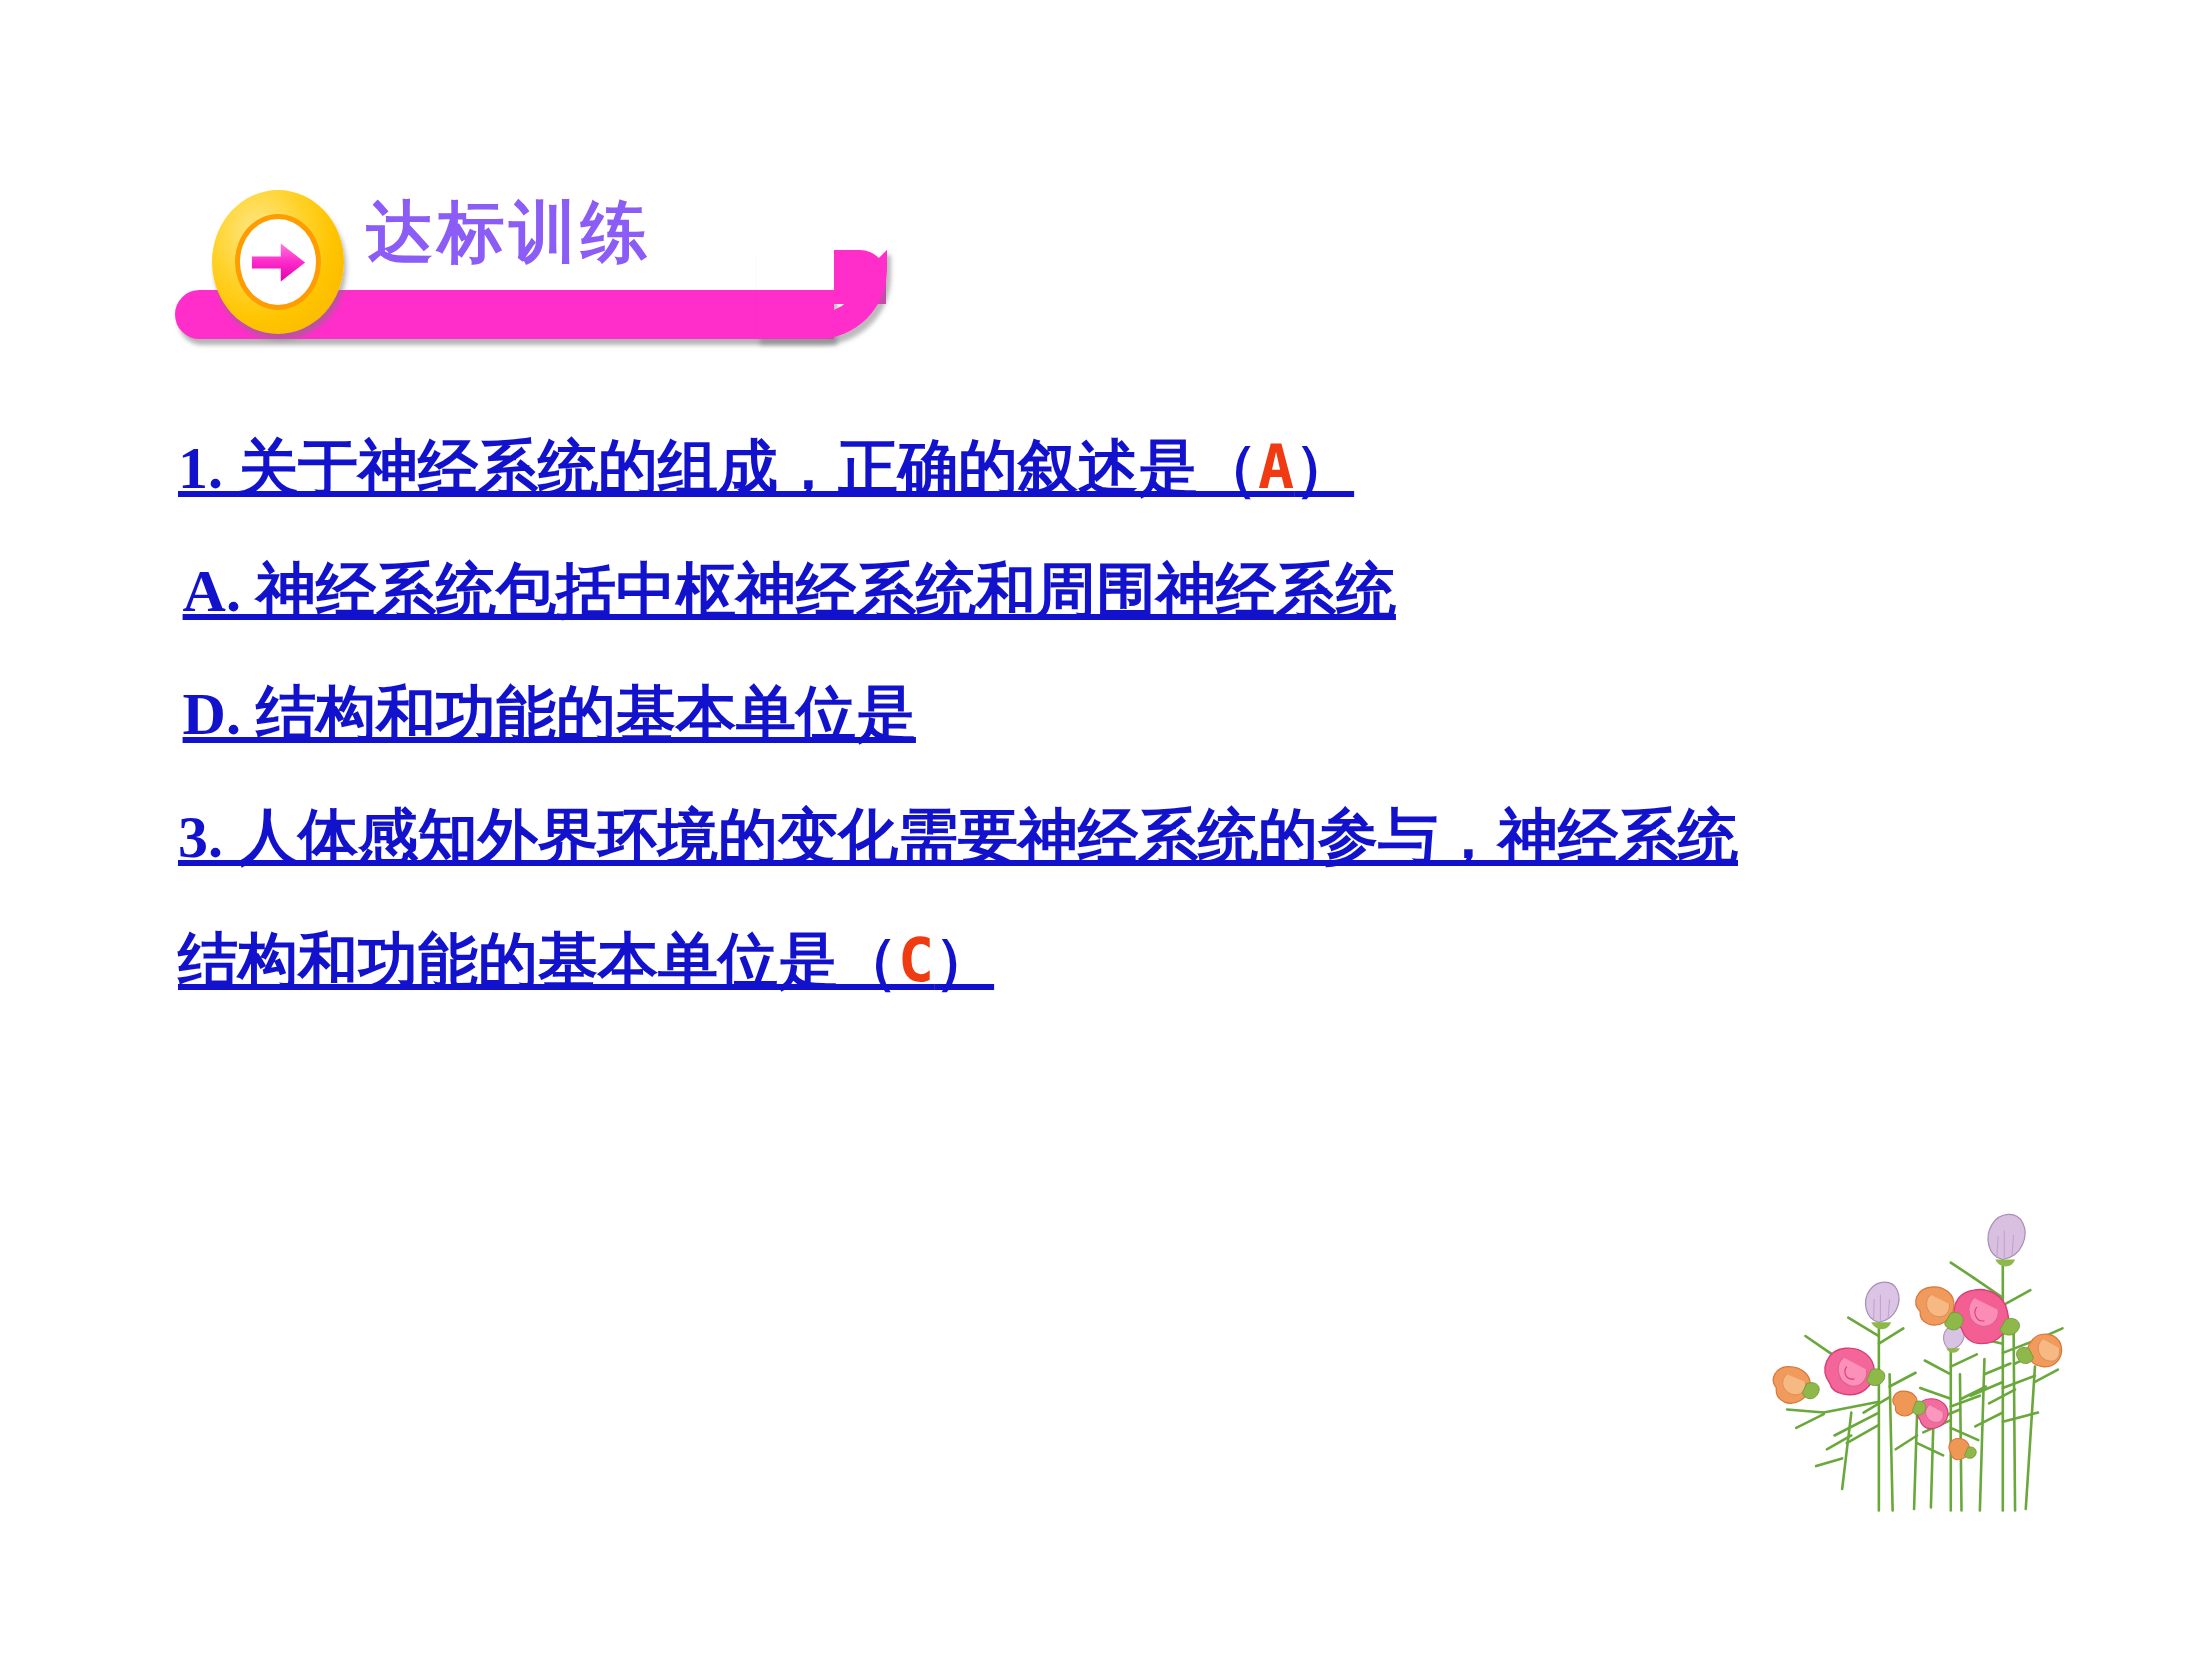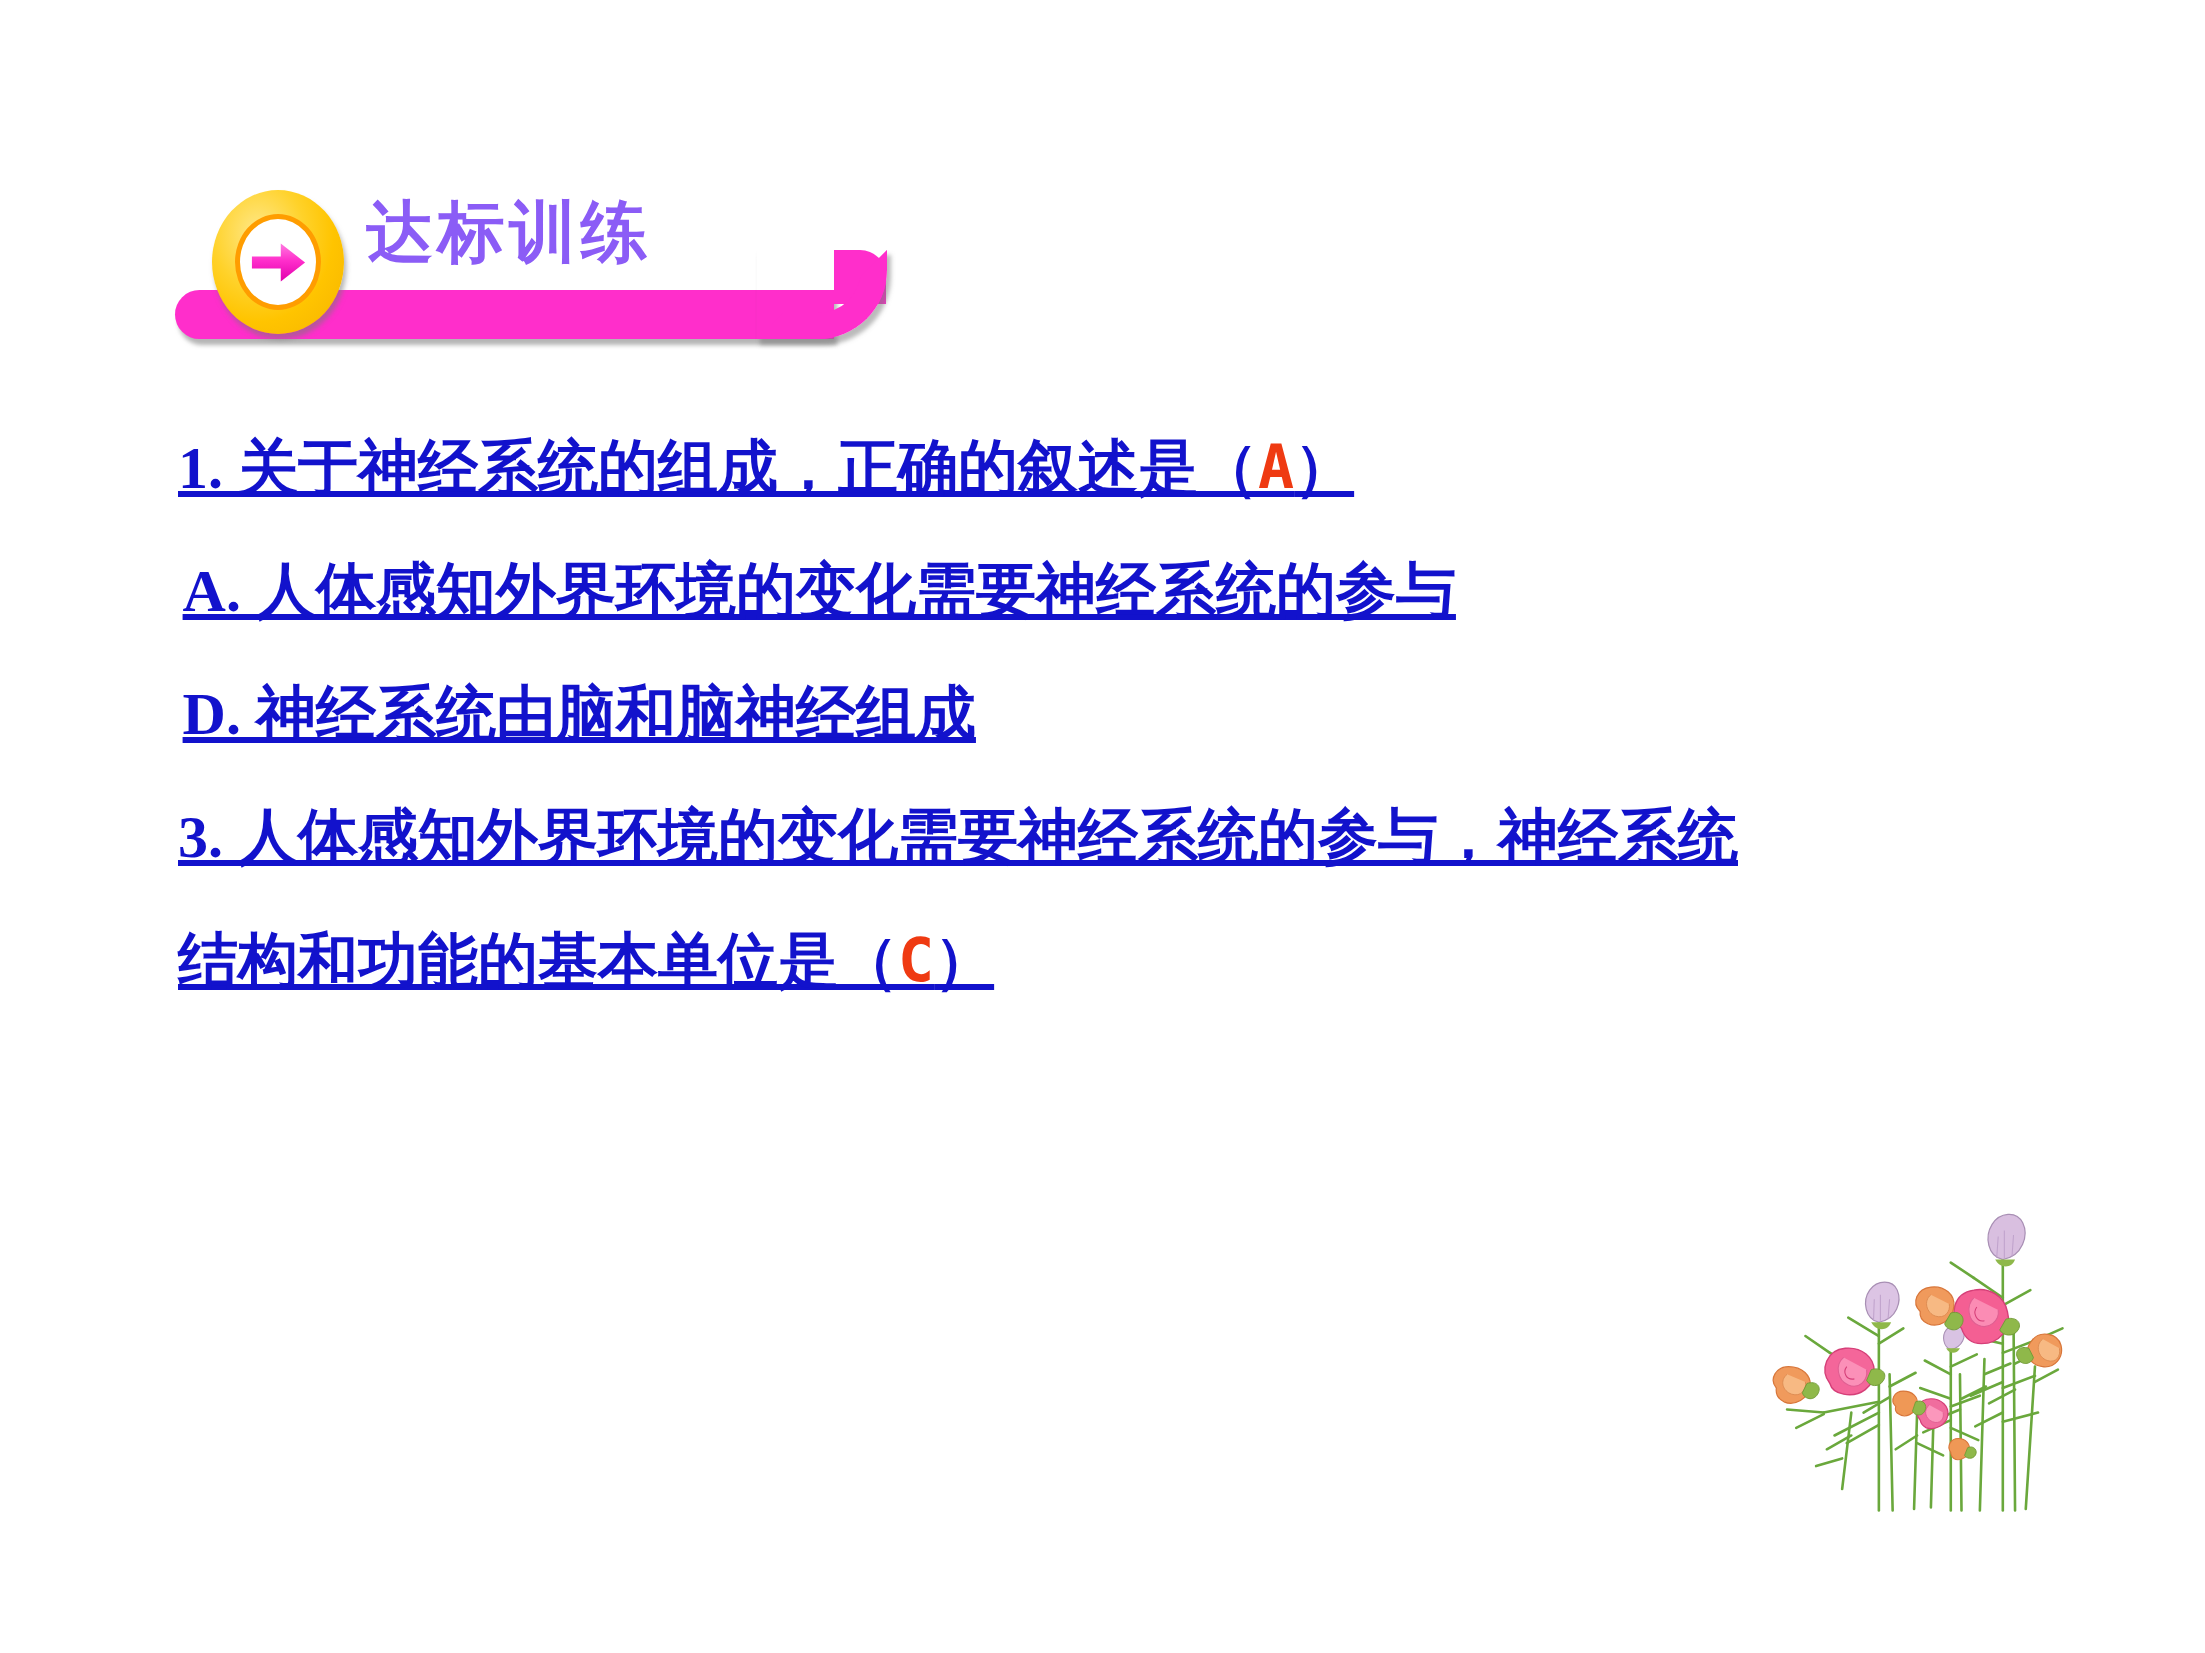--- a/index.html
+++ b/index.html
@@ -174,22 +174,22 @@
     </div>
   </div>
 
   <div class="banner-title">达标训练</div>
 </div>
 
 <div id="quiz-body">
 
   <div class="quiz-line"><span>1. 关于神经系统的组成，正确的叙述是（</span><span class="answer-letter">A</span><span>）</span></div>
 
-  <div class="quiz-line indent-opt">A. 人体感知外界环境的变化需要神经系统的参与</div>
-  <div class="quiz-line indent-opt">D. 神经系统由脑和脑神经组成</div>
+  <div class="quiz-line indent-opt">A. 神经系统包括中枢神经系统和周围神经系统</div>
+  <div class="quiz-line indent-opt">D. 结构和功能的基本单位是</div>
 
   <div class="quiz-line">3. 人体感知外界环境的变化需要神经系统的参与，神经系统</div>
 
   <div class="quiz-line"><span>结构和功能的基本单位是（</span><span class="answer-letter">C</span><span>）</span></div>
 
 
 </div>
 
 <div id="flower-decoration">
   <svg viewBox="0 0 420 430" xmlns="http://www.w3.org/2000/svg">

